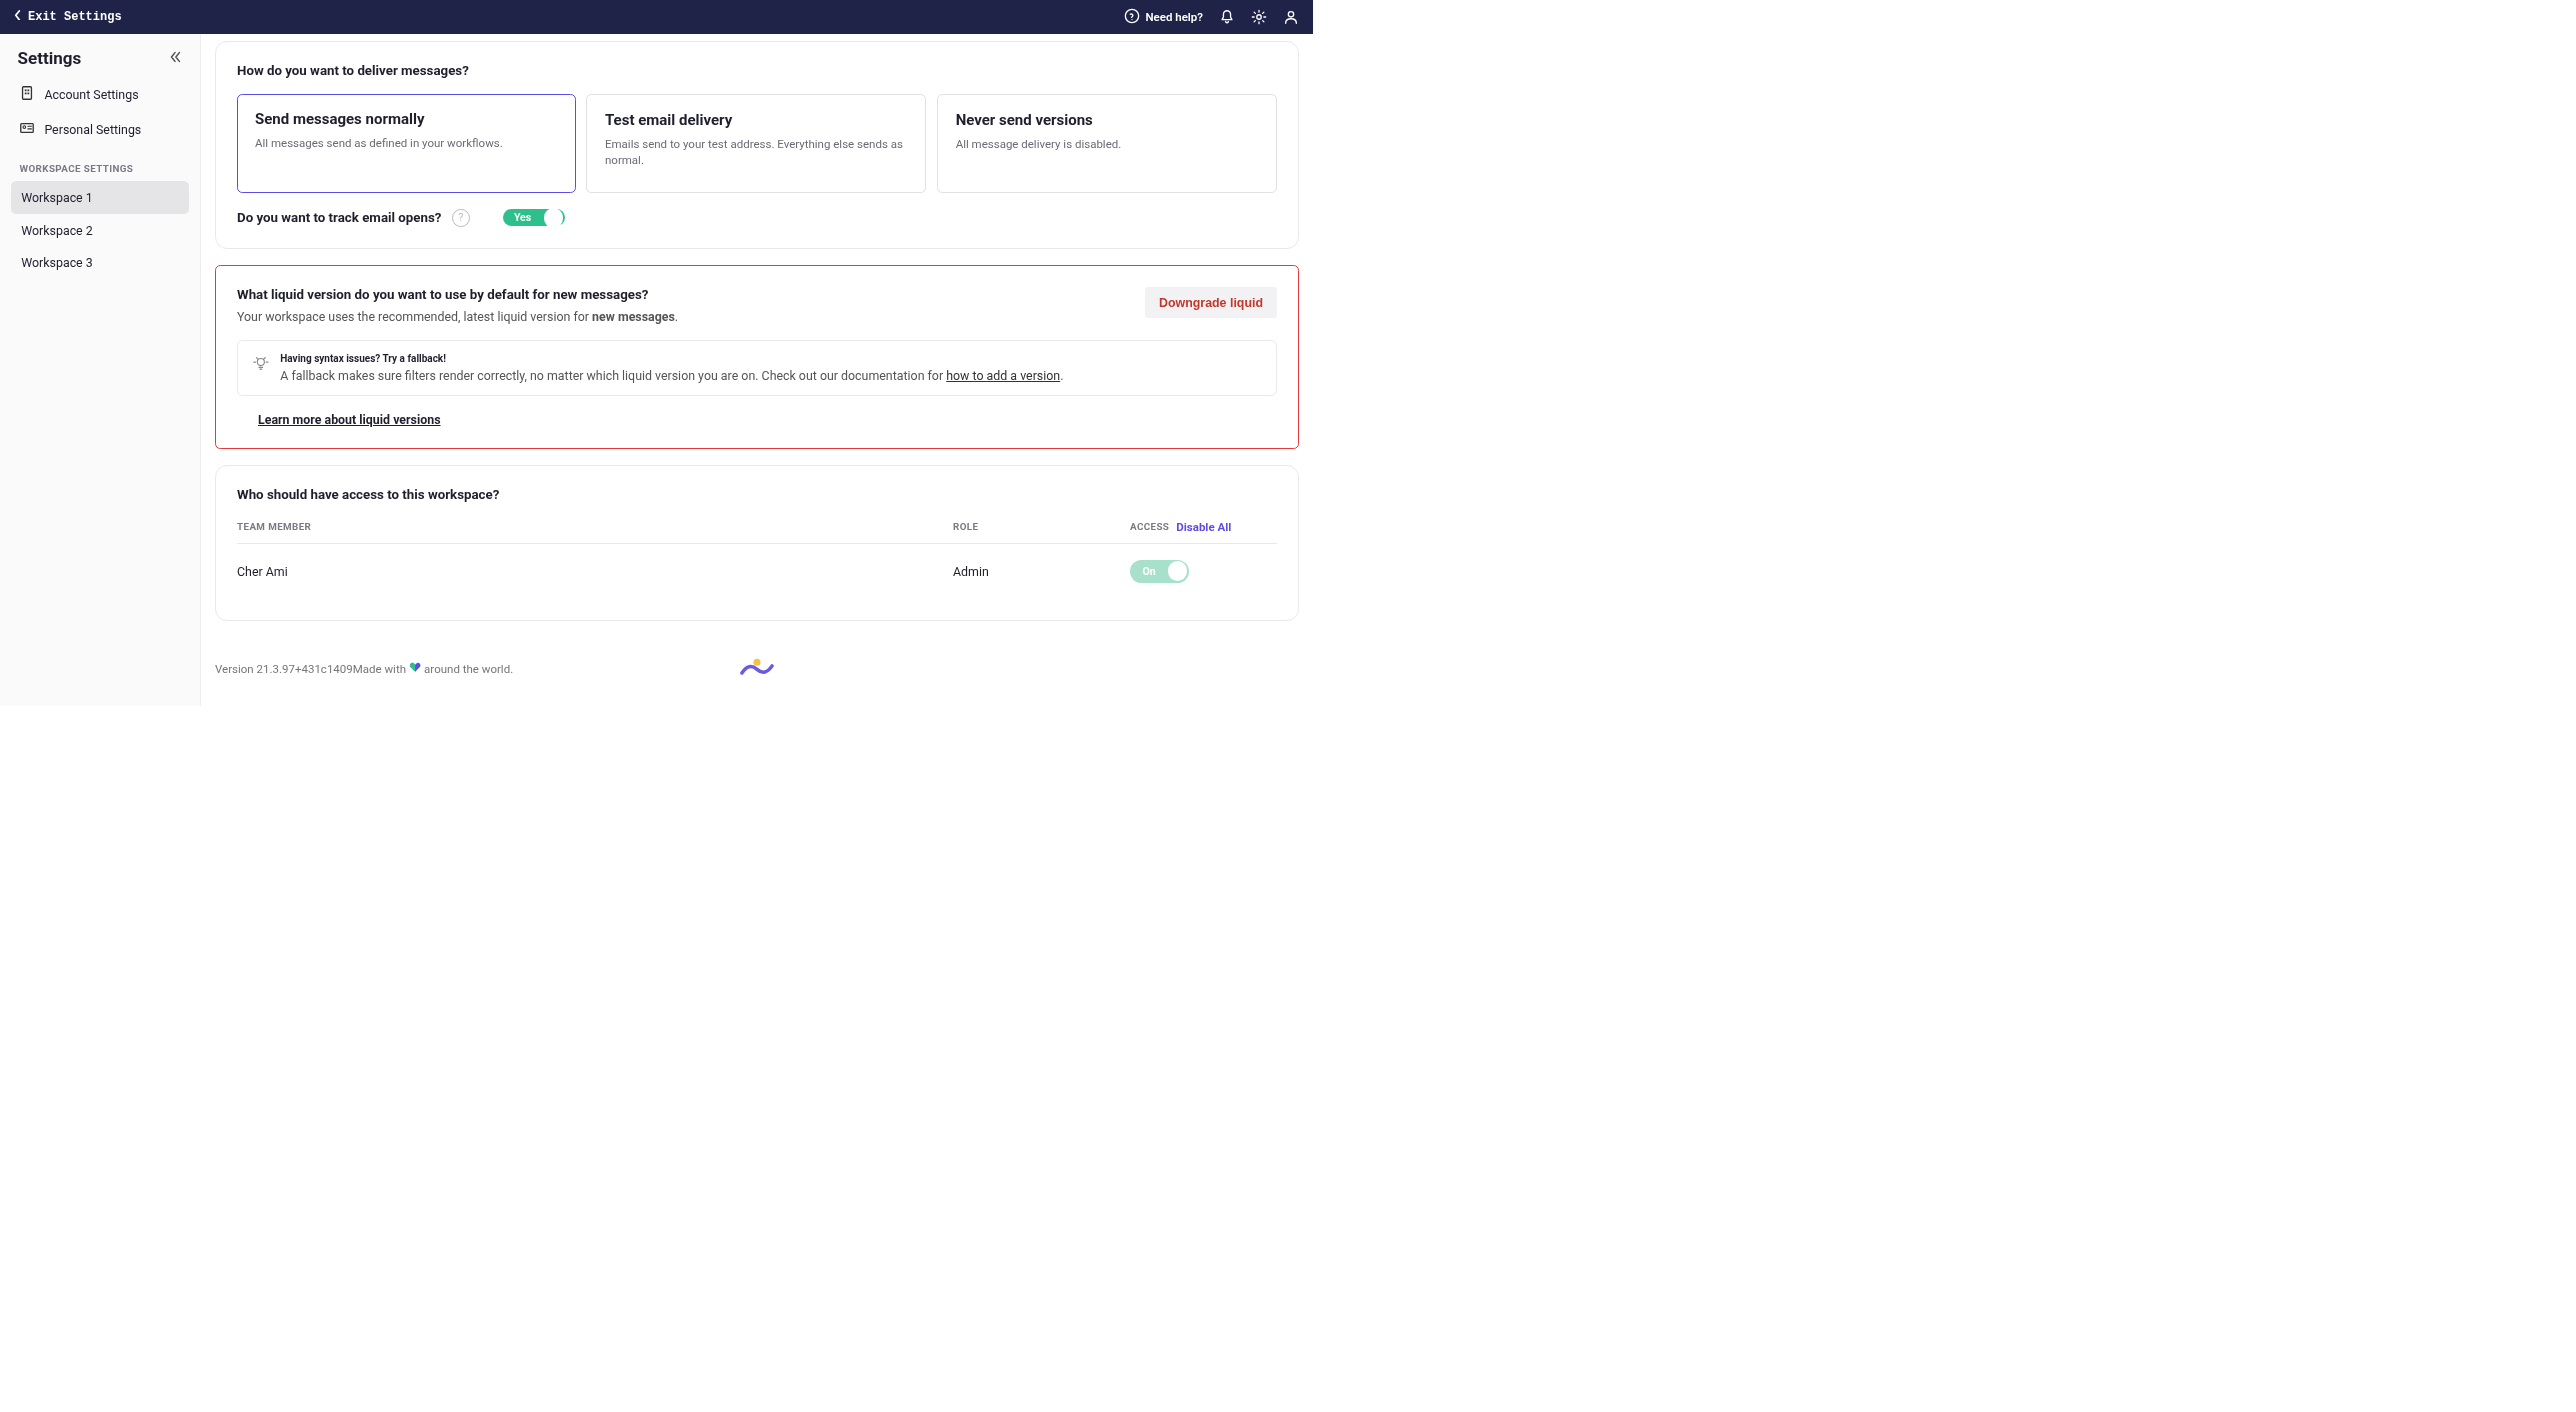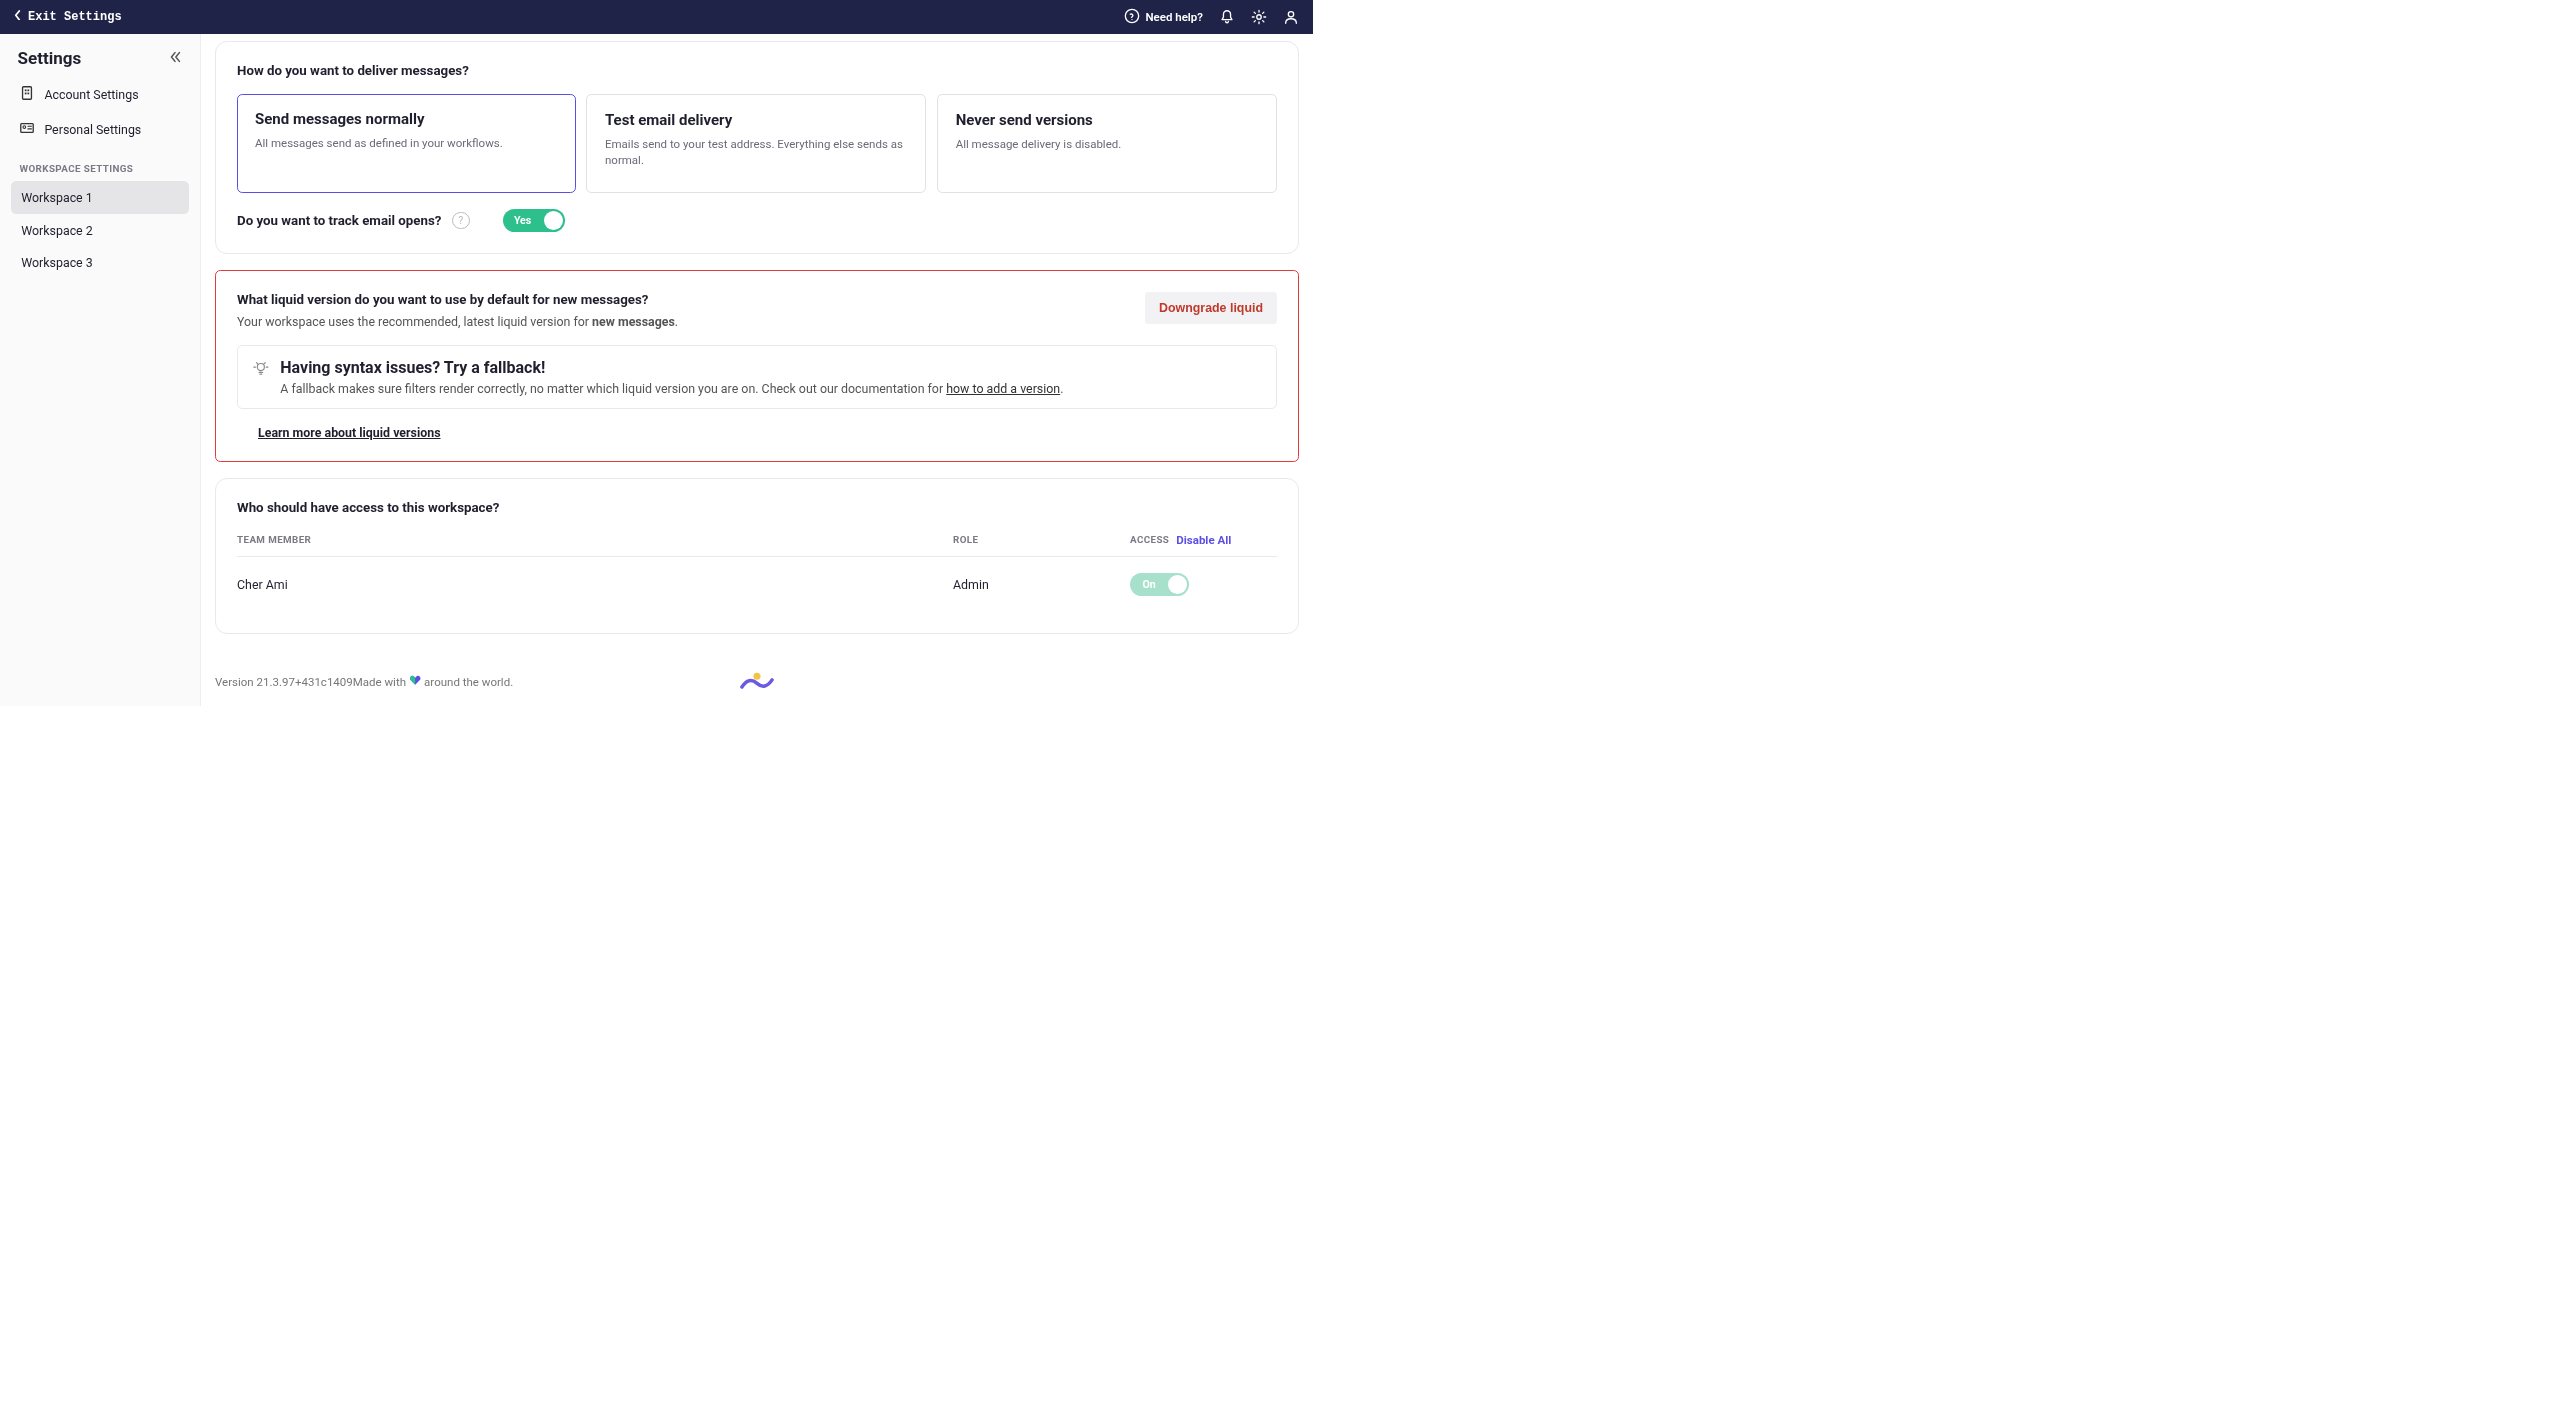--- a/index.html
+++ b/index.html
@@ -24,32 +24,32 @@
 .card.highlight { border: 1.8px solid #e33b3b; border-radius: 5.3px; }
 .section-title { font-size: 13.3px; font-weight: 700; margin-bottom: 16px; }
 .option-row { display: flex; gap: 10.6px; margin-bottom: 16px; }
 .option-card { flex: 1; border: 0.9px solid #e0e0e5; border-radius: 5.3px; padding: 16px 17.7px; cursor: pointer; min-height: 99px; }
 .option-card.selected { border: 1.8px solid #5b4ee5; padding: 15px 17px; }
 .option-title { font-size: 15px; font-weight: 700; margin-bottom: 7px; }
 .option-desc { font-size: 11.5px; color: #6b6b78; line-height: 1.4; }
 .track-row { display: flex; align-items: center; gap: 10.6px; }
 .track-label { font-size: 13.3px; font-weight: 700; }
 .help-circle { width: 17.7px; height: 17.7px; border: 1.3px solid #bbb; border-radius: 50%; display: flex; align-items: center; justify-content: center; color: #bbb; font-size: 10.6px; cursor: pointer; }
-.toggle { position: relative; width: 62px; height: 23px; background: #2dc08d; border-radius: 11.5px; cursor: pointer; display: flex; align-items: center; }
+.toggle { position: relative; width: 62px; height: 17px; background: #2dc08d; border-radius: 11.5px; cursor: pointer; display: flex; align-items: center; }
 .toggle-label { color: #fff; font-size: 10.6px; font-weight: 700; padding-left: 10.6px; }
 .toggle-knob { position: absolute; right: 1.8px; width: 19.5px; height: 19.5px; background: #fff; border-radius: 50%; }
 .toggle-sm { position: relative; width: 59px; height: 23px; background: #a7e1cc; border-radius: 11.5px; cursor: pointer; display: flex; align-items: center; }
 .toggle-sm .toggle-label { padding-left: 12.4px; }
 .liquid-header { display: flex; justify-content: space-between; align-items: flex-start; margin-bottom: 10.6px; }
 .liquid-sub { font-size: 12.4px; color: #555; }
 .liquid-sub strong { font-weight: 700; }
 .downgrade-btn { background: #f2f2f4; border: none; border-radius: 3.5px; padding: 8.9px 14px; font-size: 12.4px; font-weight: 600; color: #c0392b; cursor: pointer; }
 .info-box { border: 0.9px solid #e9e9ec; border-radius: 5.3px; padding: 12.4px 14px; display: flex; gap: 10.6px; margin: 16px 0; }
 .info-icon { color: #888; flex-shrink: 0; margin-top: 1.8px; }
-.info-title { font-size: 16px; font-weight: 700; margin-bottom: 3.5px; }
+.info-title { font-size: 10px; font-weight: 700; margin-bottom: 3.5px; }
 .info-desc { font-size: 12.4px; color: #555; }
 .info-desc a { color: #333; text-decoration: underline; }
 .learn-link { font-size: 12.4px; font-weight: 700; text-decoration: underline; cursor: pointer; padding-left: 21px; }
 .access-table { margin-top: 17.7px; }
 .table-header { display: flex; align-items: center; font-size: 9.8px; font-weight: 700; letter-spacing: 0.4px; color: #7a7a85; text-transform: uppercase; padding-bottom: 8.9px; border-bottom: 0.9px solid #e9e9ec; }
 .col-member { flex: 0 0 716px; }
 .col-role { flex: 0 0 177px; }
 .col-access { flex: 1; display: flex; align-items: center; gap: 7px; }
 .disable-link { color: #5b4ee5; font-weight: 700; cursor: pointer; text-transform: none; letter-spacing: 0; font-size: 11.5px; }
 .table-row { display: flex; align-items: center; padding: 16px 0; font-size: 12.4px; }

